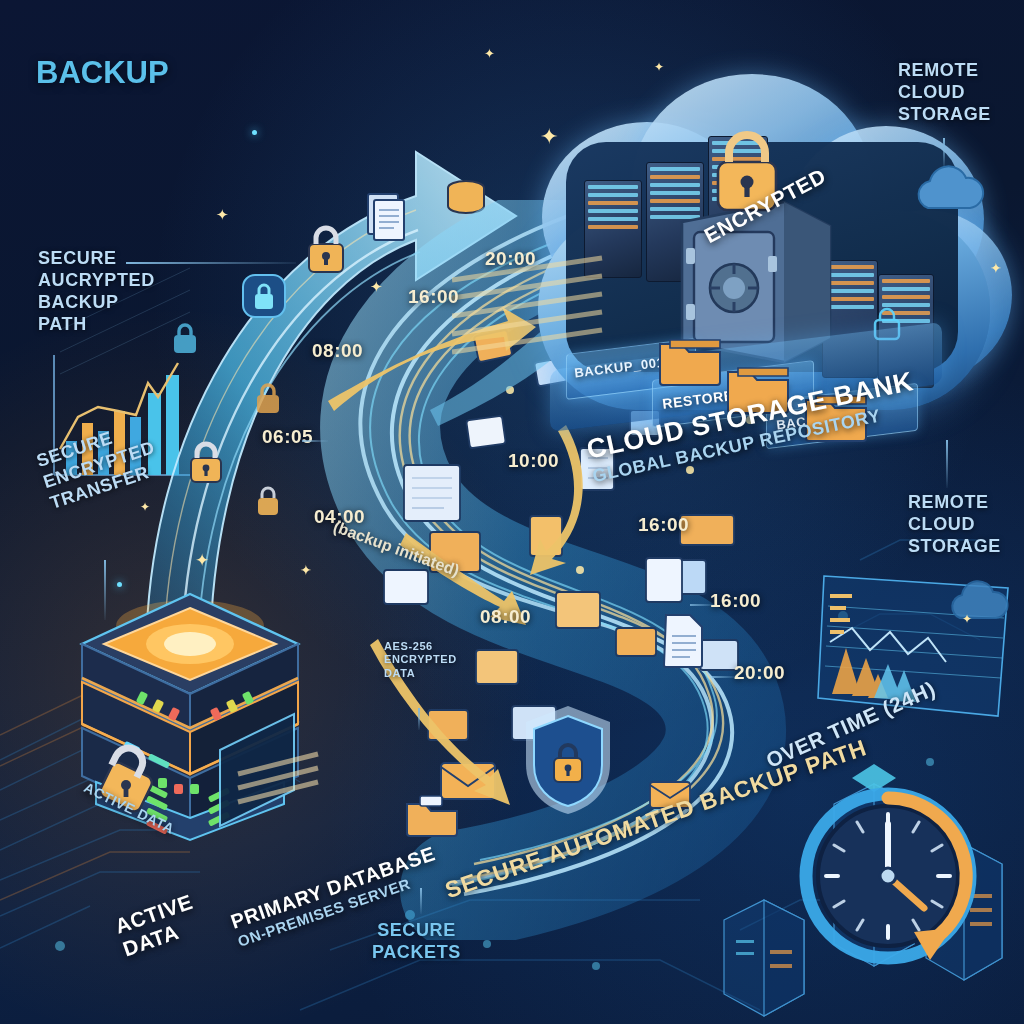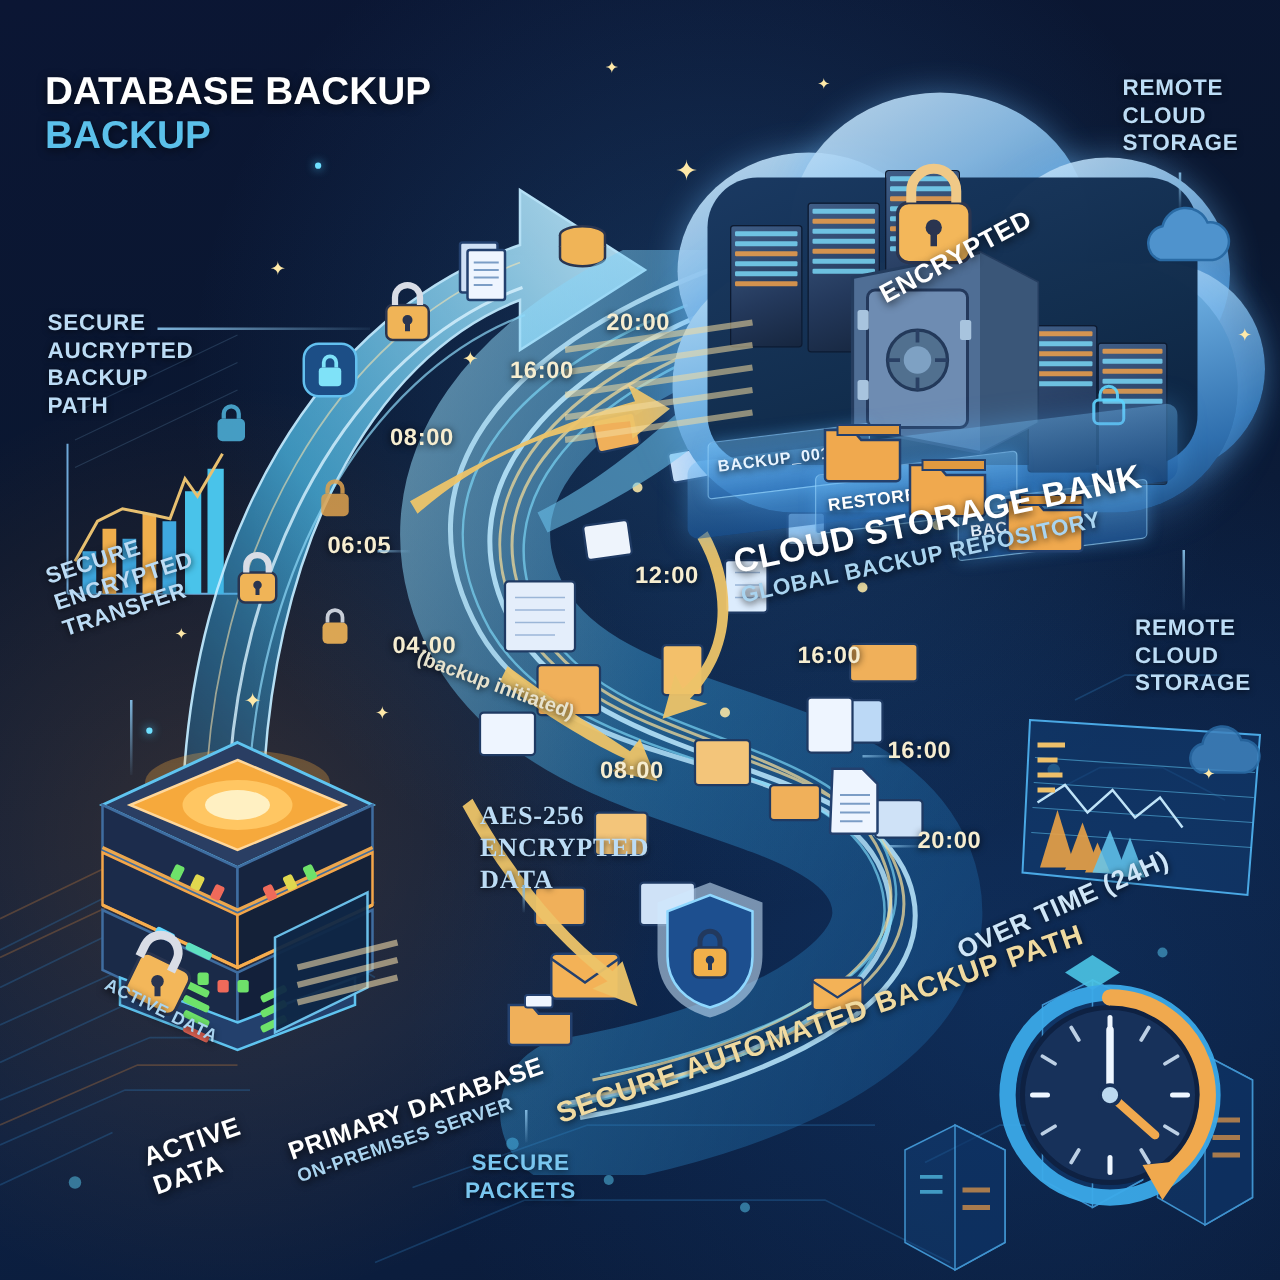--- a/index.html
+++ b/index.html
@@ -15,21 +15,21 @@
   }
   .abs{position:absolute;}
   .lbl{letter-spacing:.5px;}
   
   .title1{font-size:31px;font-weight:bold;color:#ffffff;letter-spacing:0px;line-height:1.12;
           text-shadow:0 2px 8px rgba(0,0,0,.65);text-transform:uppercase;}
   .title2{font-size:31px;font-weight:bold;color:#5bc0ea;letter-spacing:0px;line-height:1.12;
           text-shadow:0 2px 8px rgba(0,0,0,.6);text-transform:uppercase;}
   .callout{color:#bcdcf5;font-size:18px;font-weight:bold;line-height:1.22;letter-spacing:.6px;
            text-transform:uppercase;text-shadow:0 1px 5px rgba(0,0,0,.7);}
-  .callout.sm{font-size:21px;font-family:Liberation Serif, serif;}
+  .callout.sm{font-size:11px;}
   .timelbl{color:#f6edd0;font-size:19px;font-weight:bold;letter-spacing:.5px;
            text-shadow:0 1px 6px rgba(0,0,0,.85);}
   .goldtxt{color:#f3d98f;font-weight:bold;text-shadow:0 1px 6px rgba(0,0,0,.8);}
   .whitecap{color:#ffffff;font-weight:bold;text-transform:uppercase;letter-spacing:.6px;
             text-shadow:0 2px 7px rgba(0,0,0,.8);}
   .bluecap{color:#a9d4f0;font-weight:bold;text-transform:uppercase;letter-spacing:.6px;
            text-shadow:0 2px 6px rgba(0,0,0,.8);}
   
   .leader{background:linear-gradient(90deg,#7fb6dd,rgba(127,182,221,.08));height:1.5px;}
   .leaderv{background:linear-gradient(180deg,#7fb6dd,rgba(127,182,221,.05));width:1.5px;}
@@ -534,21 +534,20 @@
         <rect x="42" y="186" width="44" height="38" rx="7" fill="#f3b75a" stroke="#2a3550" stroke-width="2.4" transform="rotate(26 64 205)"></rect>
         <path d="M48 190 v-10 a14 14 0 0 1 28 0 v10" fill="none" stroke="#d9dde6" stroke-width="7" transform="rotate(26 64 190)"></path>
         <circle cx="64" cy="203" r="5" fill="#2a3550"></circle>
           <rect x="61.6" y="203" width="4.8" height="12" fill="#2a3550"></rect>
       </g>
     </svg>
     <div class="abs bluecap" style="left:18px;top:218px;font-size:14px;transform:rotate(26deg);">ACTIVE DATA</div>
   </div>
 
   <div class="abs" style="left:36px;top:56px;width:420px;">
-    <div class="title1">DATABASE BACKUP</div>
     <div class="title2">BACKUP</div>
   </div>
 
   <div class="abs" style="left:38px;top:248px;">
     <div class="callout">SECURE</div>
     <div class="callout">AUCRYPTED</div>
     <div class="callout">BACKUP</div>
     <div class="callout">PATH</div>
   </div>
   <div class="abs leader" style="left:126px;top:262px;width:170px;"></div>
@@ -584,21 +583,21 @@
     <div class="callout sm">AES-256</div>
     <div class="callout sm">ENCRYPTED</div>
     <div class="callout sm">DATA</div>
   </div>
   <div class="abs leaderv" style="left:418px;top:708px;height:22px;"></div>
 
   <div class="abs timelbl" style="left:485px;top:248px;">20:00</div>
   <div class="abs timelbl" style="left:408px;top:286px;">16:00</div>
   <div class="abs timelbl" style="left:312px;top:340px;">08:00</div>
   <div class="abs timelbl" style="left:262px;top:426px;">06:05</div>
-  <div class="abs timelbl" style="left:508px;top:450px;">12:00</div>
+  <div class="abs timelbl" style="left:508px;top:450px;">10:00</div>
   <div class="abs timelbl" style="left:314px;top:506px;">04:00</div>
   <div class="abs timelbl" style="left:480px;top:606px;">08:00</div>
   <div class="abs timelbl" style="left:638px;top:514px;">16:00</div>
   <div class="abs timelbl" style="left:710px;top:590px;">16:00</div>
   <div class="abs timelbl" style="left:734px;top:662px;">20:00</div>
 
   <div class="abs leader" style="left:302px;top:440px;width:26px;opacity:.8;"></div>
   <div class="abs leader" style="left:690px;top:604px;width:24px;opacity:.8;"></div>
   <div class="abs leader" style="left:712px;top:676px;width:24px;opacity:.8;"></div>
 

